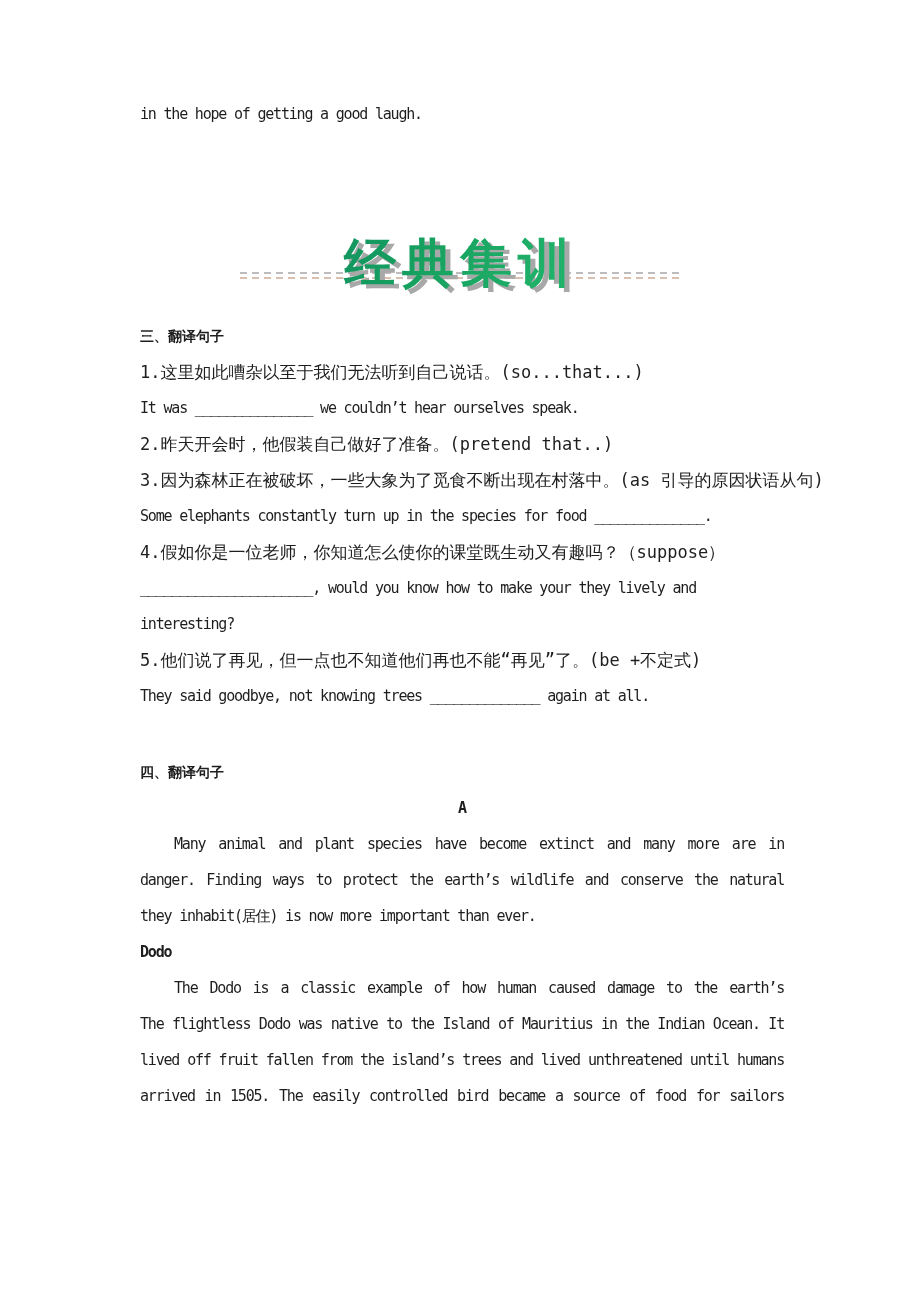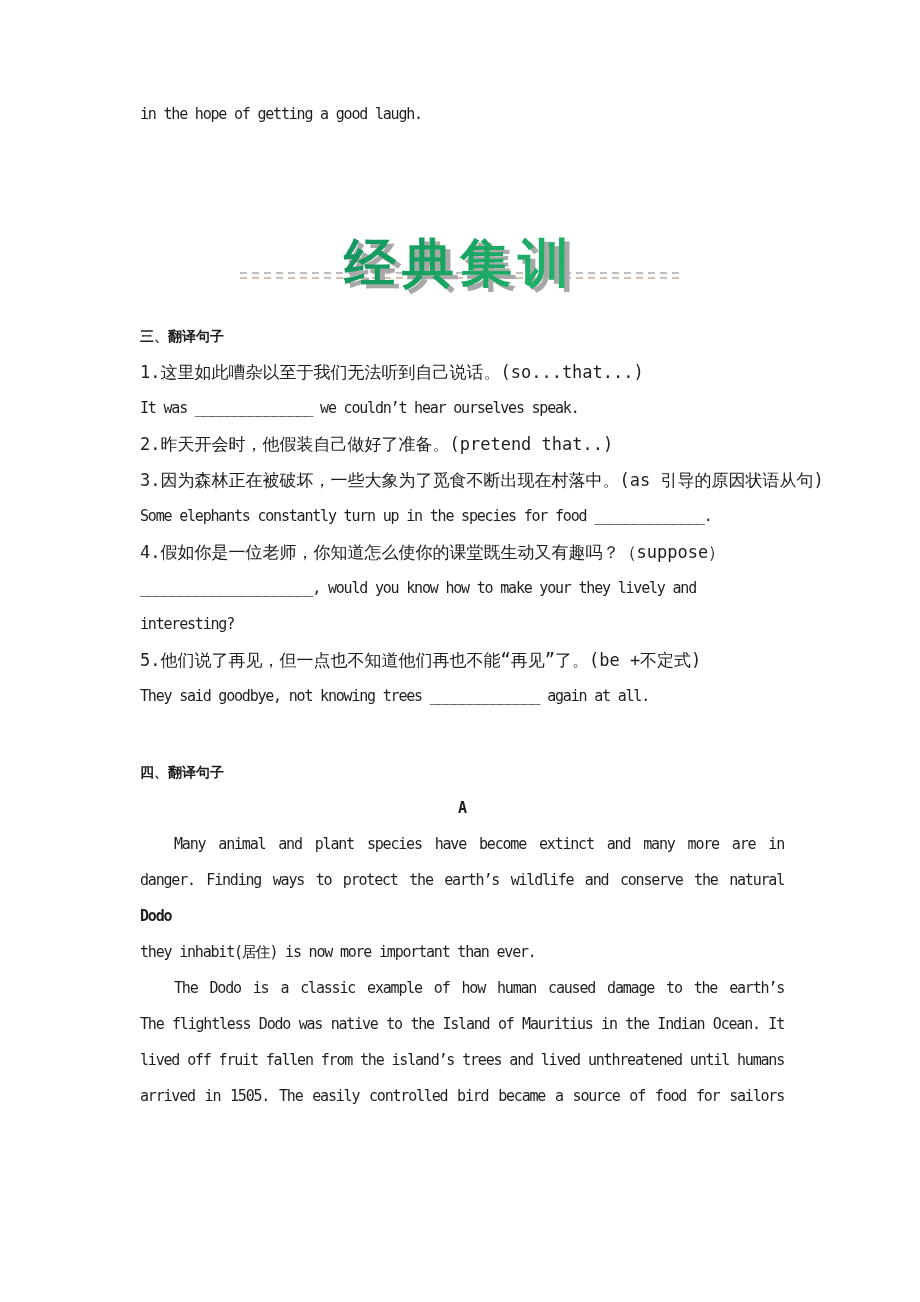--- a/index.html
+++ b/index.html
@@ -92,23 +92,23 @@
 
     <div class="line cn">5.他们说了再见，但一点也不知道他们再也不能“再见”了。(be +不定式)</div>
     <div class="line en">They said goodbye, not knowing trees ______________ again at all.</div>
 
     <div class="line heading mt40">四、翻译句子</div>
 
     <div class="line en bold center">A</div>
 
     <div class="line en l-just indent">Many animal and plant species have become extinct and many more are in critical</div>
     <div class="line en l-just">danger. Finding ways to protect the earth’s wildlife and conserve the natural world</div>
+    <div class="line en">they inhabit(居住) is now more important than ever.</div>
+
     <div class="line en bold">Dodo</div>
-
-    <div class="line en">they inhabit(居住) is now more important than ever.</div>
 
     <div class="line en l-just indent">The Dodo is a classic example of how human caused damage to the earth’s biology.</div>
     <div class="line en l-just">The flightless Dodo was native to the Island of Mauritius in the Indian Ocean. It</div>
     <div class="line en l-just">lived off fruit fallen from the island’s trees and lived unthreatened until humans</div>
     <div class="line en l-just">arrived in 1505. The easily controlled bird became a source of food for sailors and</div>
 
   </div>
 
 </div>
 

